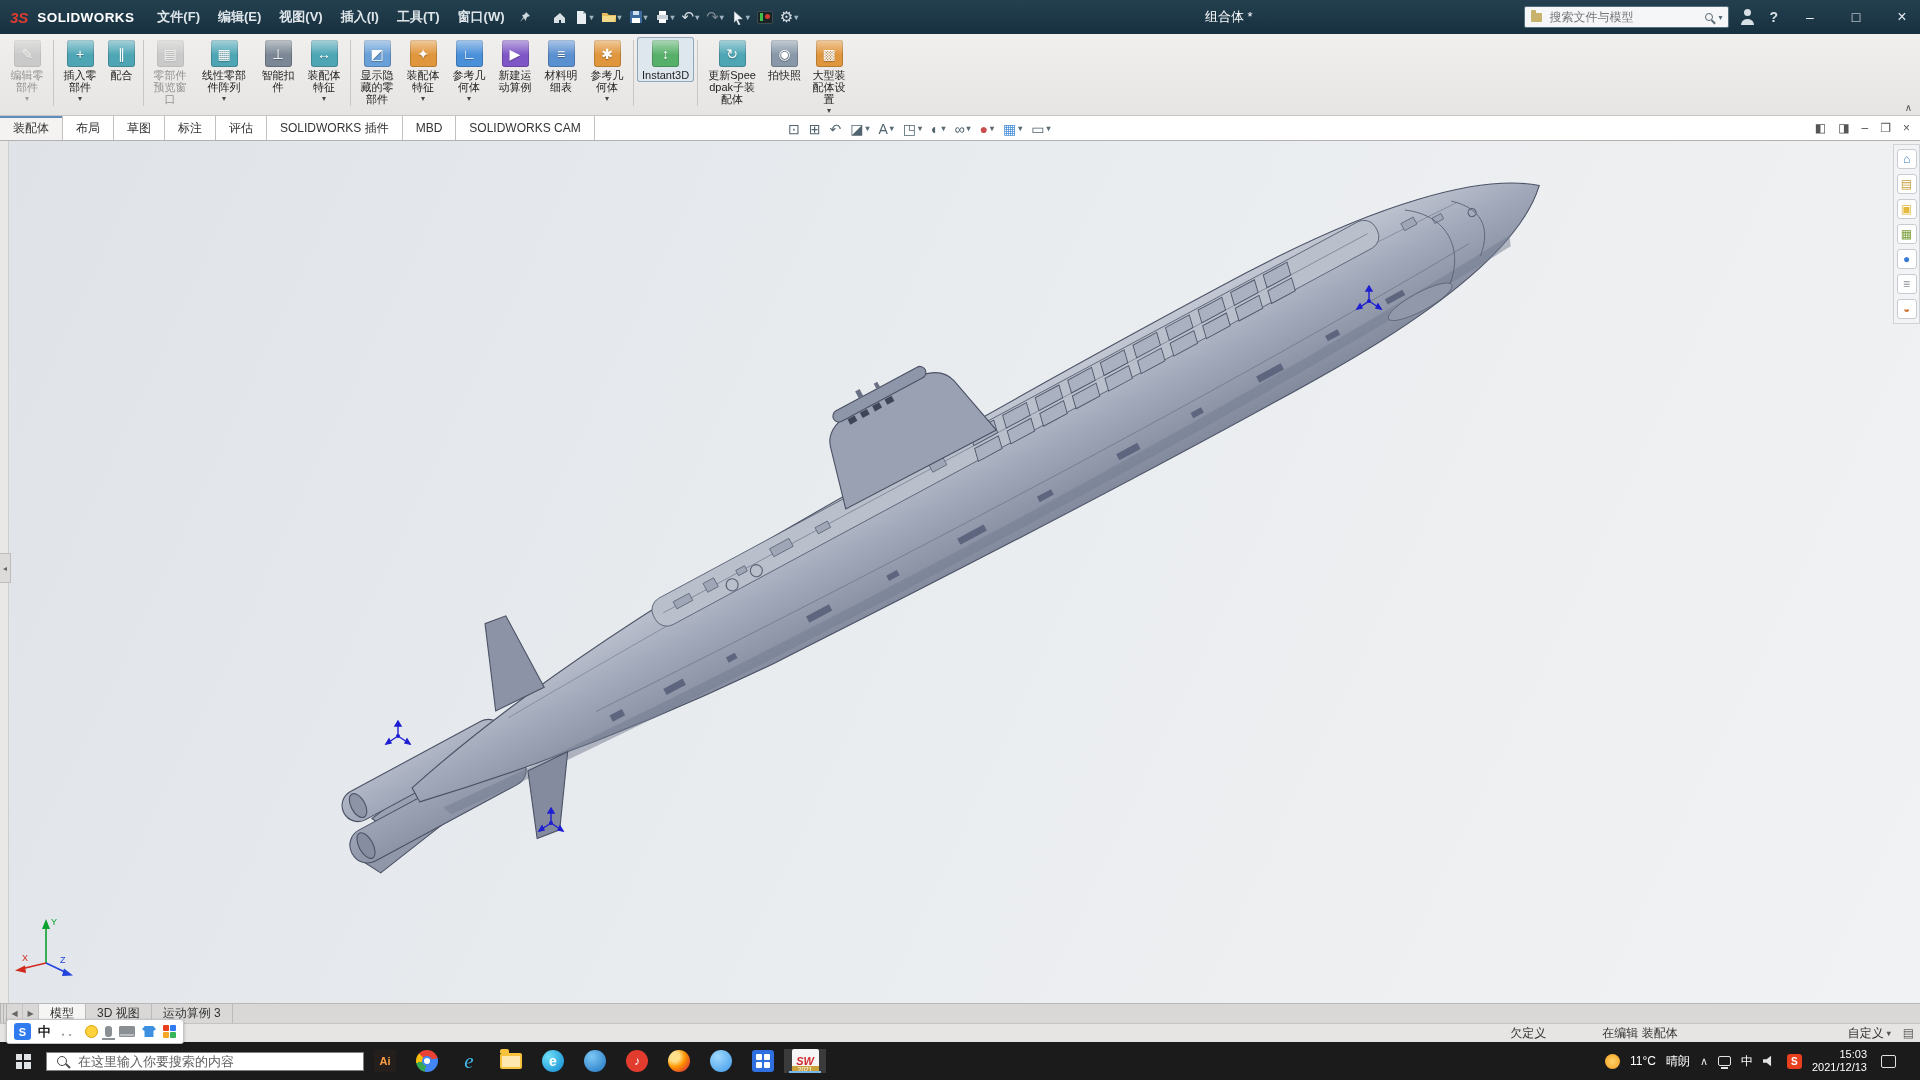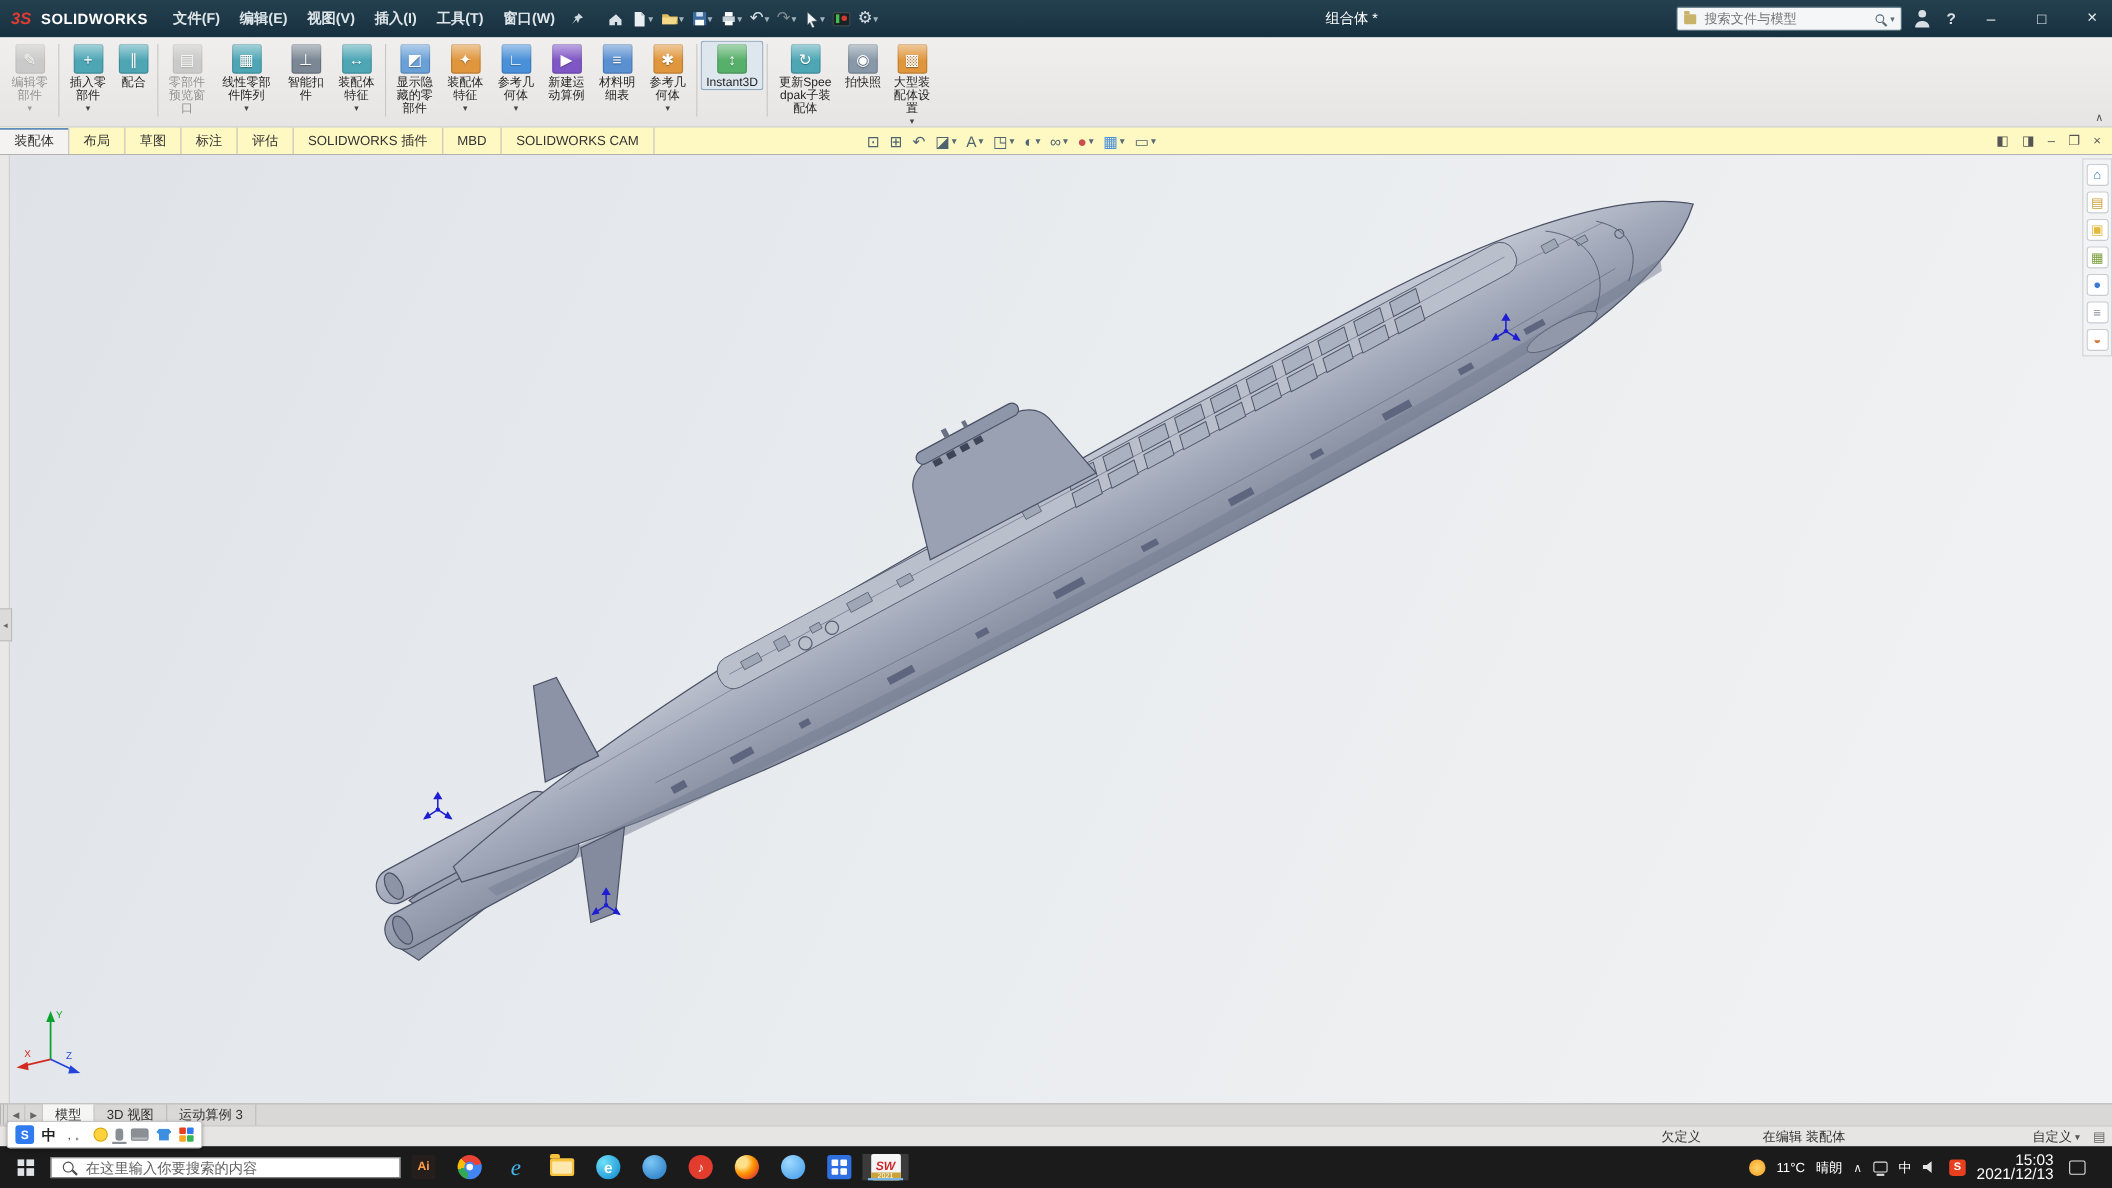--- a/index.html
+++ b/index.html
@@ -65,21 +65,21 @@
   .rlabel { display:block; width:36px; font-size:11px; line-height:12px; word-break:break-all; }
   .rbtn.auto .rlabel { width:auto; white-space:nowrap; }
   .rbtn.w4 .rlabel { width:52px; }
   .rdd { font-size:8px; color:#444; line-height:9px; margin-top:1px; }
   .rbtn.disabled { opacity:.45; filter:grayscale(.9); }
   .rbtn.pressed { background:#dfe7ee; box-shadow:inset 0 0 0 1px #8fa8bc; }
   .rsep { width:1px; height:66px; background:#c9c7c5; margin:3px 3px 0 3px; display:inline-block; }
   .rcollapse { position:absolute; right:8px; bottom:2px; font-size:10px; color:#555; }
 
   
-  #tabband { position:absolute; top:116px; left:0; right:0; height:25px; background:#fef9c3;
+  #tabband { position:absolute; top:116px; left:0; right:0; height:25px; background:#ffffff;
     border-bottom:1px solid #b3b2b0; display:flex; align-items:stretch; font-size:12px; color:#333; }
   .ctabs { display:flex; }
   .ctab { padding:0 13px; line-height:24px; border-right:1px solid #c2c1bf; white-space:nowrap; }
   .ctab.active { background:#f4f3f1; box-shadow:inset 0 2px 0 #5f8cb8; }
   #headsup { position:absolute; left:788px; top:0; height:25px; display:flex; align-items:center; gap:9px; }
   .hicon { display:flex; align-items:center; gap:2px; }
   .hicon i { font-style:normal; font-size:14px; color:#50646f; line-height:14px; }
   .hdd { font-size:8px; color:#5a6a74; }
   .dwc { margin-left:auto; display:flex; align-items:center; gap:12px; padding-right:10px;
     color:#555; font-size:12px; }
@@ -187,21 +187,21 @@
     border-radius:0 0 2px 2px; }
   .tray { margin-left:auto; display:flex; align-items:center; gap:10px; padding-right:2px; font-size:12px; }
   .sun { width:15px; height:15px; border-radius:50%; background:radial-gradient(#ffd36b,#f59d1d); }
   .tr-caret { font-size:11px; color:#e2e2e2; }
   .tr-mon { width:13px; height:10px; border:1.5px solid #e2e2e2; border-radius:2px; position:relative; }
   .tr-mon::after { content:''; position:absolute; left:2px; right:2px; bottom:-4px; height:2px; background:#e2e2e2; }
   .tr-vol { width:14px; height:12px; background:#e2e2e2;
     clip-path:polygon(0 35%,26% 35%,58% 6%,58% 94%,26% 65%,0 65%); }
   .tr-s { width:15px; height:15px; border-radius:3px; background:#e8401f; color:#fff; font-size:10px;
     font-weight:700; display:flex; align-items:center; justify-content:center; }
-  .clock { text-align:right; font-size:14px; line-height:13px; }
+  .clock { text-align:right; font-size:11px; line-height:13px; }
   .ac { width:15px; height:13px; border:1.5px solid #e2e2e2; border-radius:2px; margin-left:4px; }
   .show-desktop { width:6px; border-left:1px solid #4a4a4a; height:100%; margin-left:6px; }
 </style>
 </head>
 <body>
 
 <div id="app">
 
   <div id="titlebar">
     <div class="tb-left">

